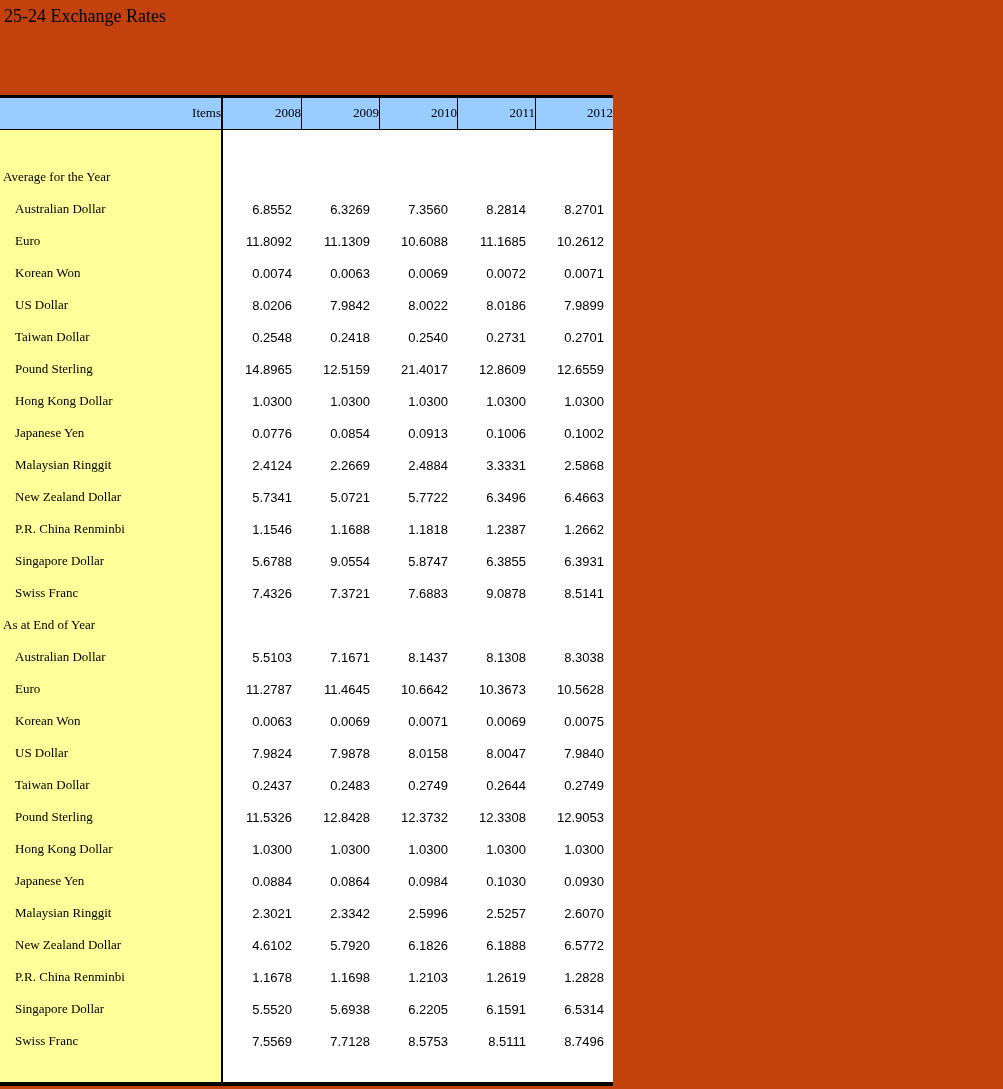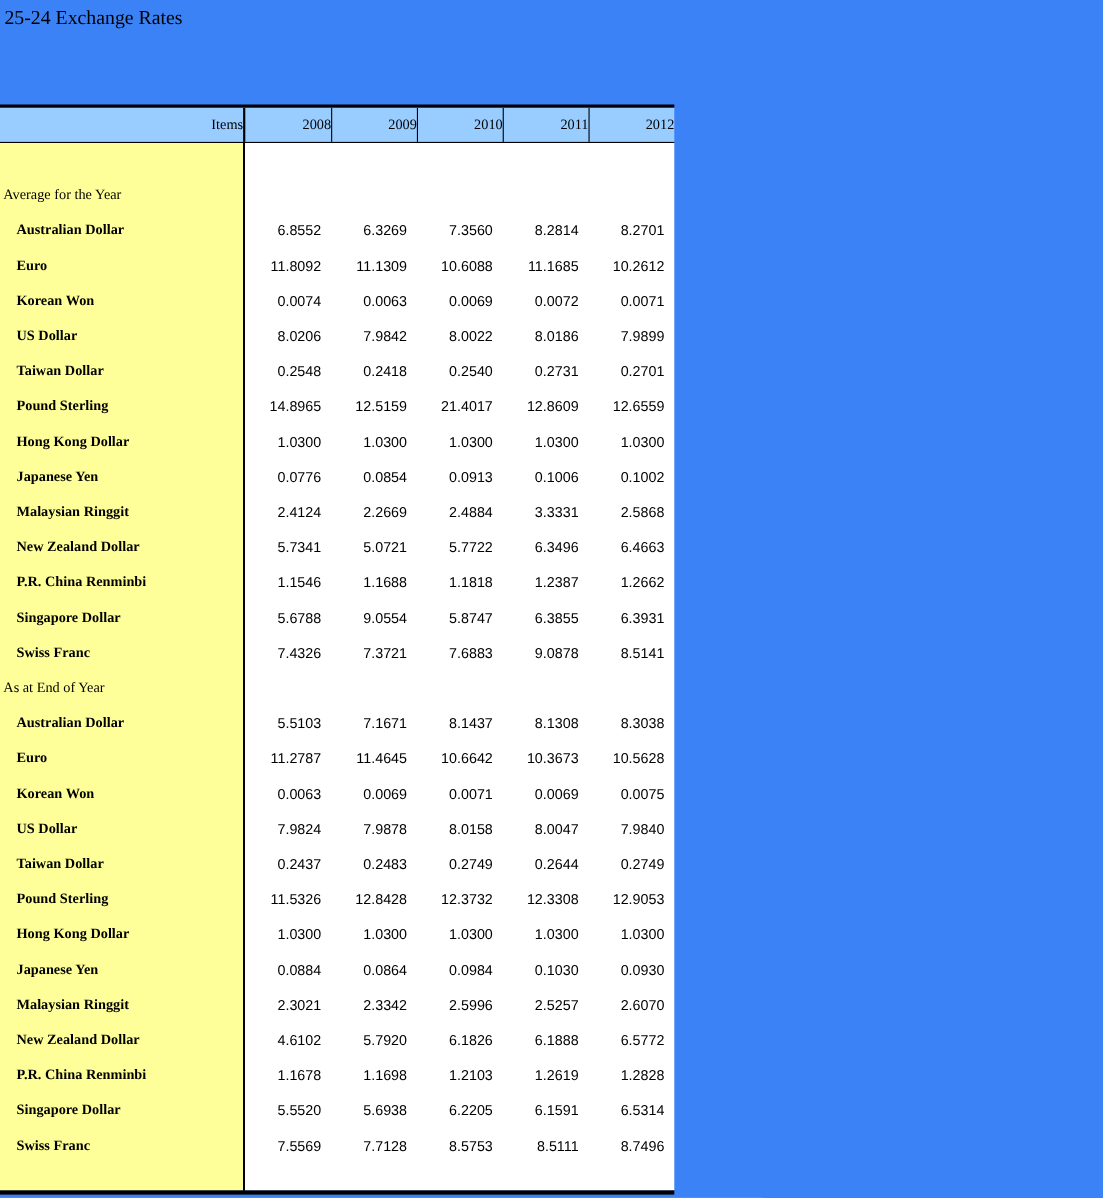--- a/index.html
+++ b/index.html
@@ -1,20 +1,20 @@
 <!DOCTYPE html>
 <html style="--header-bg: #99CCFF; --items-bg: #FFFF99;"><head>
 <meta charset="utf-8">
 <style>
   html, body { margin: 0; padding: 0; background: #ffffff; }
   .page {
     position: relative;
     width: 1003px;
     height: 1089px;
-    background: #3b82f6;
+    background: #c2410c;
     font-family: "Liberation Serif", serif;
     color: #000000;
     overflow: hidden;
   }
   .title {
     position: absolute;
     left: 4px;
     top: 6px;
     font-size: 18px;
     font-family: "Liberation Serif", serif;
@@ -72,21 +72,21 @@
   }
   .cell { box-sizing: border-box; }
   .cell.label {
     width: 223px;
     font-size: 13px;
     font-family: "Liberation Serif", serif;
     white-space: nowrap;
     overflow: hidden;
   }
   .cell.label.section  { padding-left: 3px; }
-  .cell.label.currency { padding-left: 15px; font-weight: bold; }
+  .cell.label.currency { padding-left: 15px; }
   .cell.val {
     width: 78px;
     padding-right: 9px;
     text-align: right;
     font-size: 13px;
     font-family: "Liberation Sans", sans-serif;
     white-space: nowrap;
   }
 </style>
 </head>

